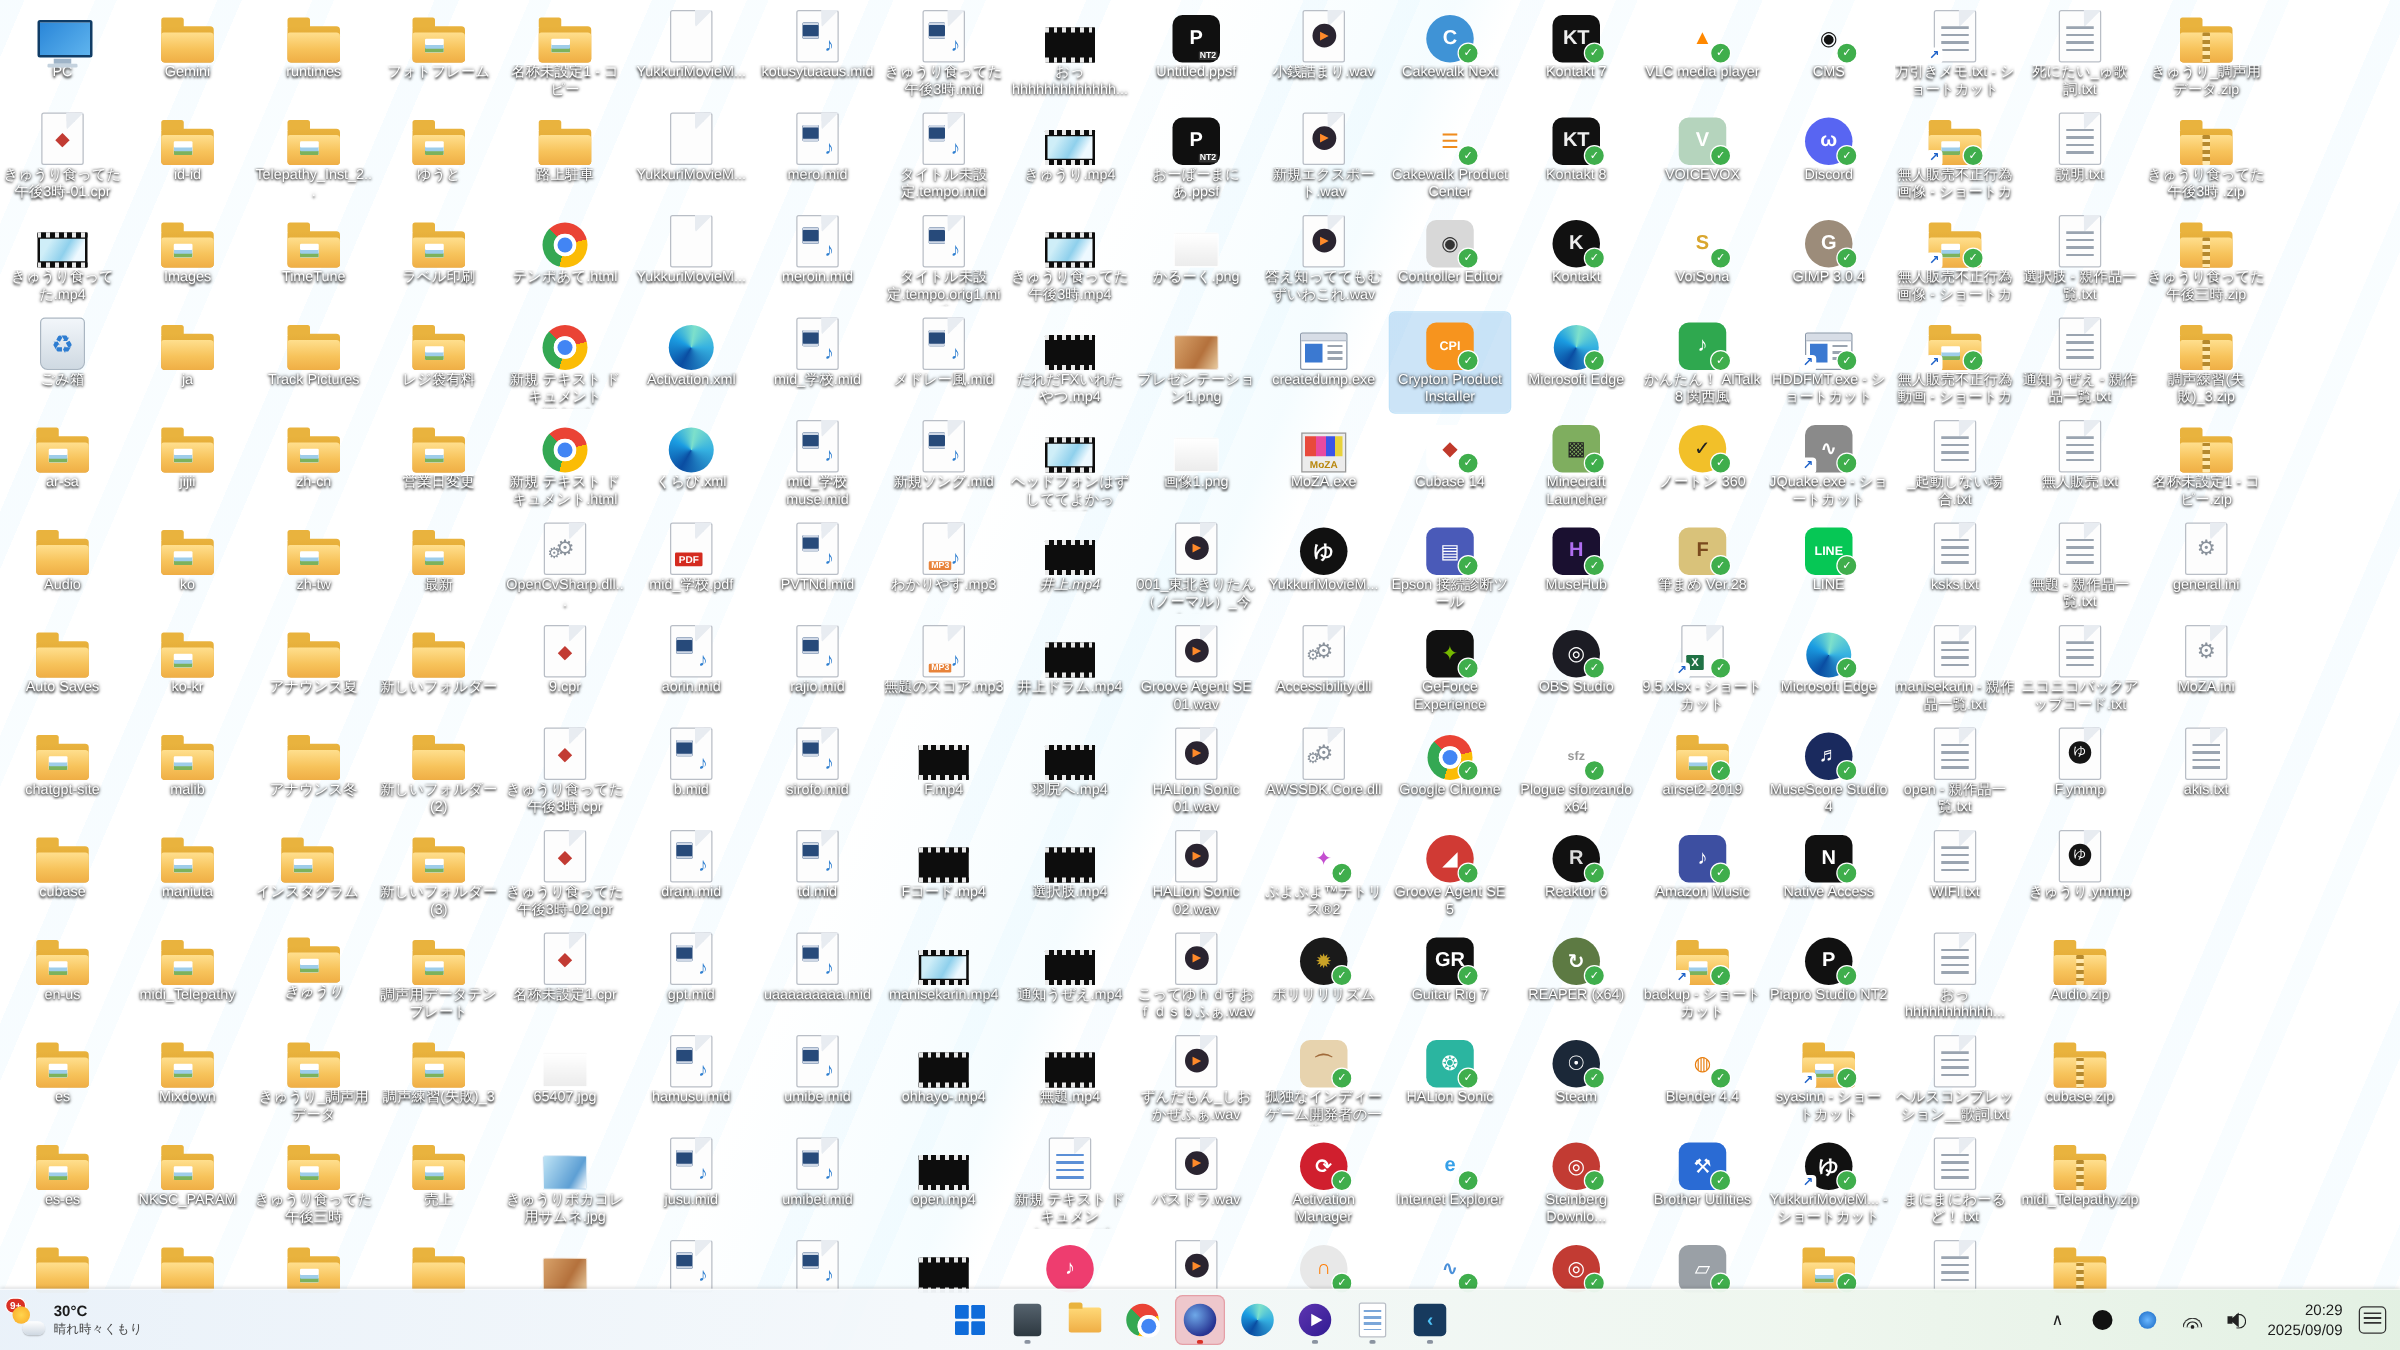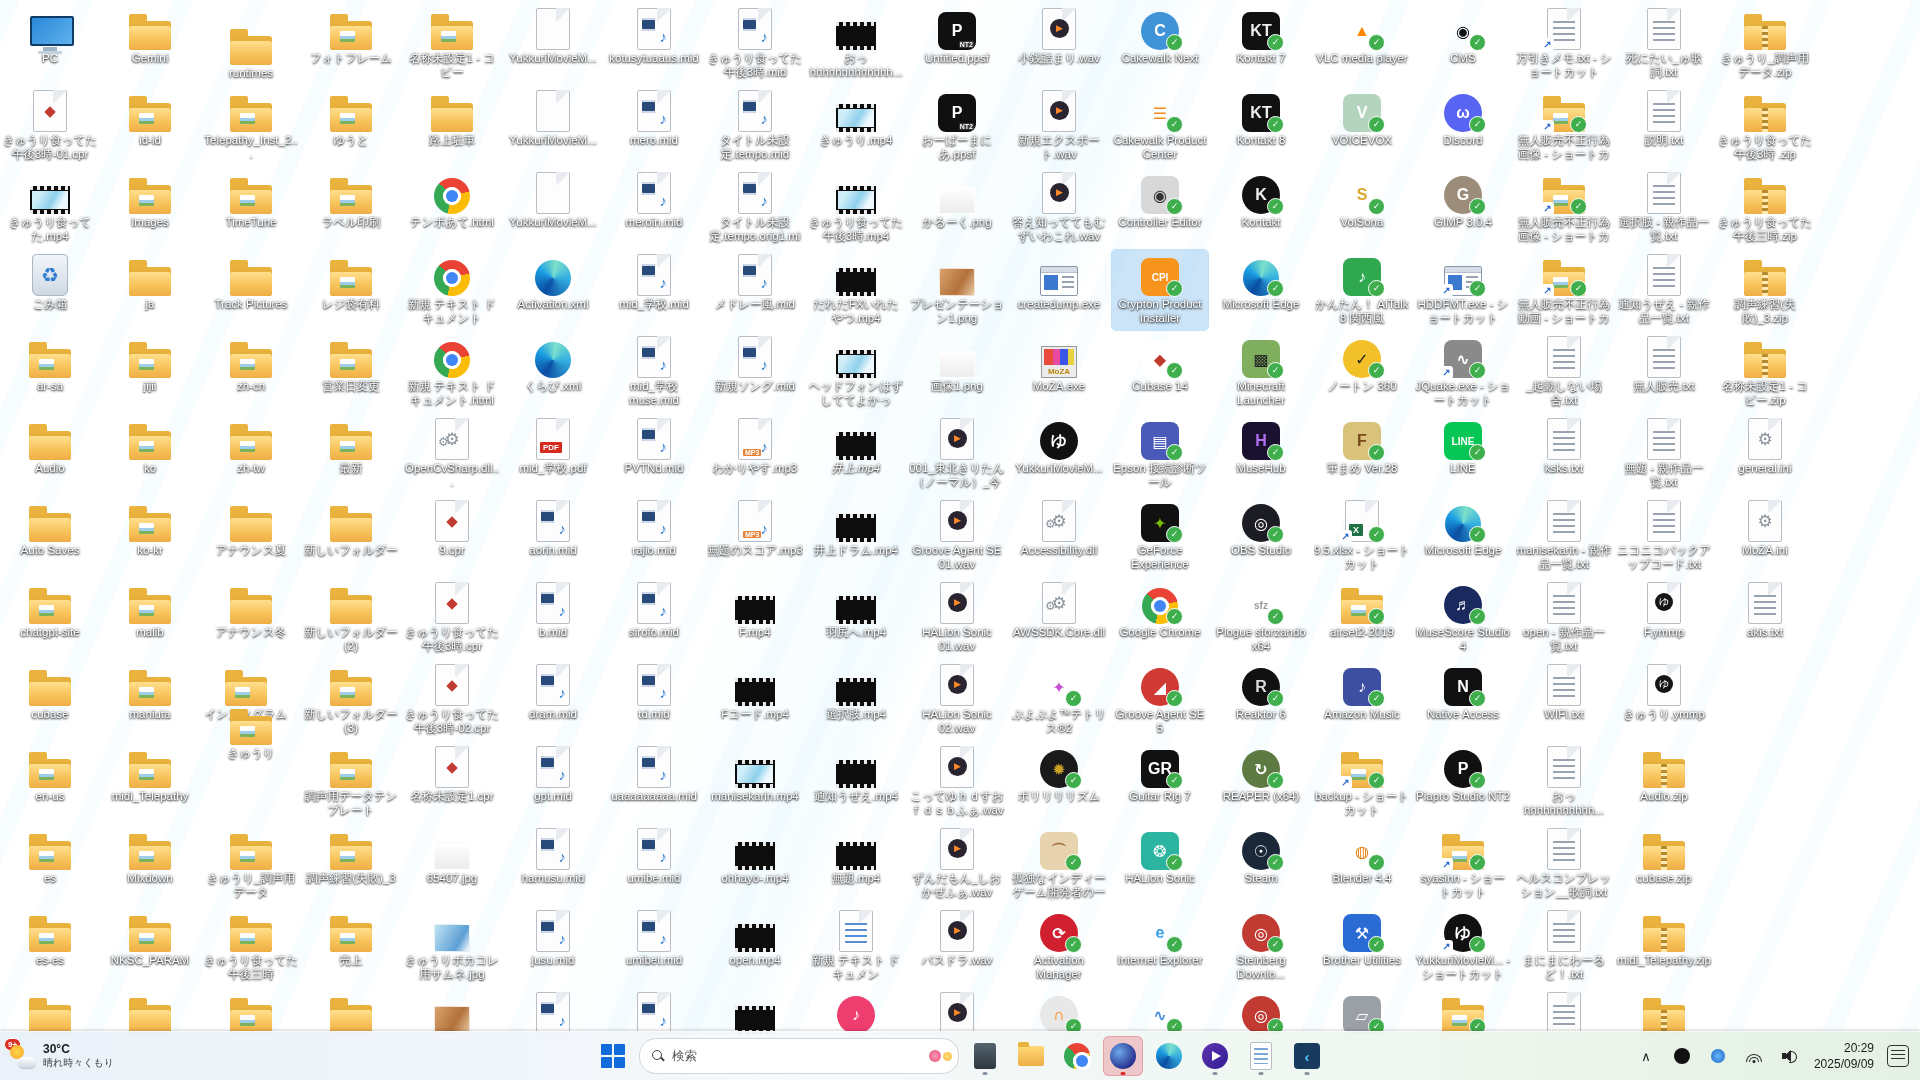--- a/index.html
+++ b/index.html
@@ -199,21 +199,21 @@
       <div class="cell" aria-label="Gemini" style="left: 102px; top: 4px;">
         <div class="icw">
           <div class="folder">
             <div class="tab"></div>
             <div class="bk"></div>
             <div class="fr"></div>
           </div>
         </div>
         <div class="lbl">Gemini</div>
       </div>
-      <div class="cell" aria-label="runtimes" style="left: 203px; top: 19px;">
+      <div class="cell" aria-label="runtimes" style="left: 203px; top: 4px;">
         <div class="icw">
           <div class="folder">
             <div class="tab"></div>
             <div class="bk"></div>
             <div class="fr"></div>
           </div>
         </div>
         <div class="lbl">runtimes</div>
       </div>
       <div class="cell" aria-label="フォトフレーム" style="left: 303px; top: 4px;">
@@ -1533,21 +1533,21 @@
         <div class="icw">
           <div class="folder">
             <div class="tab"></div>
             <div class="bk"></div>
             <div class="fr"></div>
             <div class="pic"></div>
           </div>
         </div>
         <div class="lbl">midi_Telepathy</div>
       </div>
-      <div class="cell" aria-label="きゅうり" style="left: 203px; top: 699px;">
+      <div class="cell" aria-label="きゅうり" style="left: 203px; top: 740px; font-style: italic;">
         <div class="icw">
           <div class="folder">
             <div class="tab"></div>
             <div class="bk"></div>
             <div class="fr"></div>
             <div class="pic"></div>
           </div>
         </div>
         <div class="lbl">きゅうり</div>
       </div>
@@ -2114,28 +2114,20 @@
 
     <div id="tb-center">
       <div class="tbtn">
         <div class="winlogo">
             <i></i>
             <i></i>
             <i></i>
             <i></i>
           </div>
       </div>
-      <div id="searchbox">
-        <span class="mag"></span>
-        <span class="ph">検索</span>
-        <span class="sflower">
-            <i></i>
-            <i></i>
-          </span>
-      </div>
       <div id="tb-apps" style="display: flex; gap: 6px;">
           <div class="tbtn">
             <div class="g-dark"></div>
             <div class="rdot"></div>
           </div>
           <div class="tbtn">
             <div class="g-folder"></div>
           </div>
           <div class="tbtn">
             <div class="chrome g-chrome"></div>

